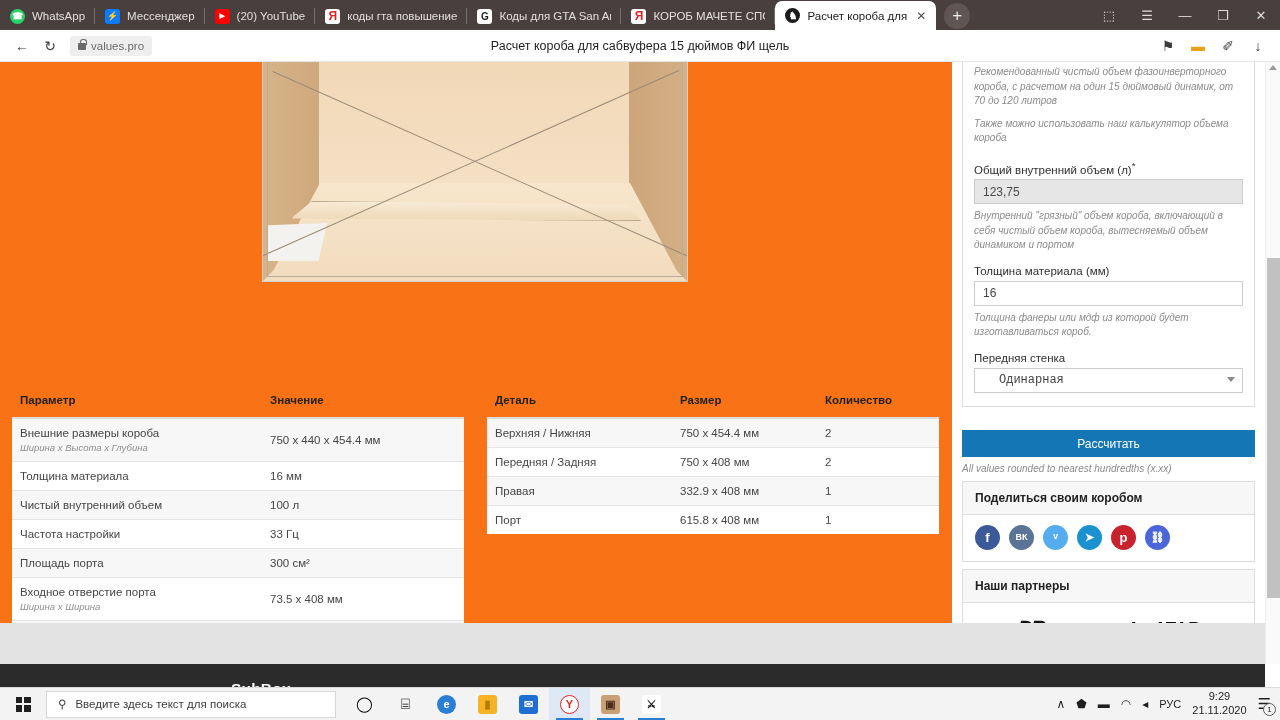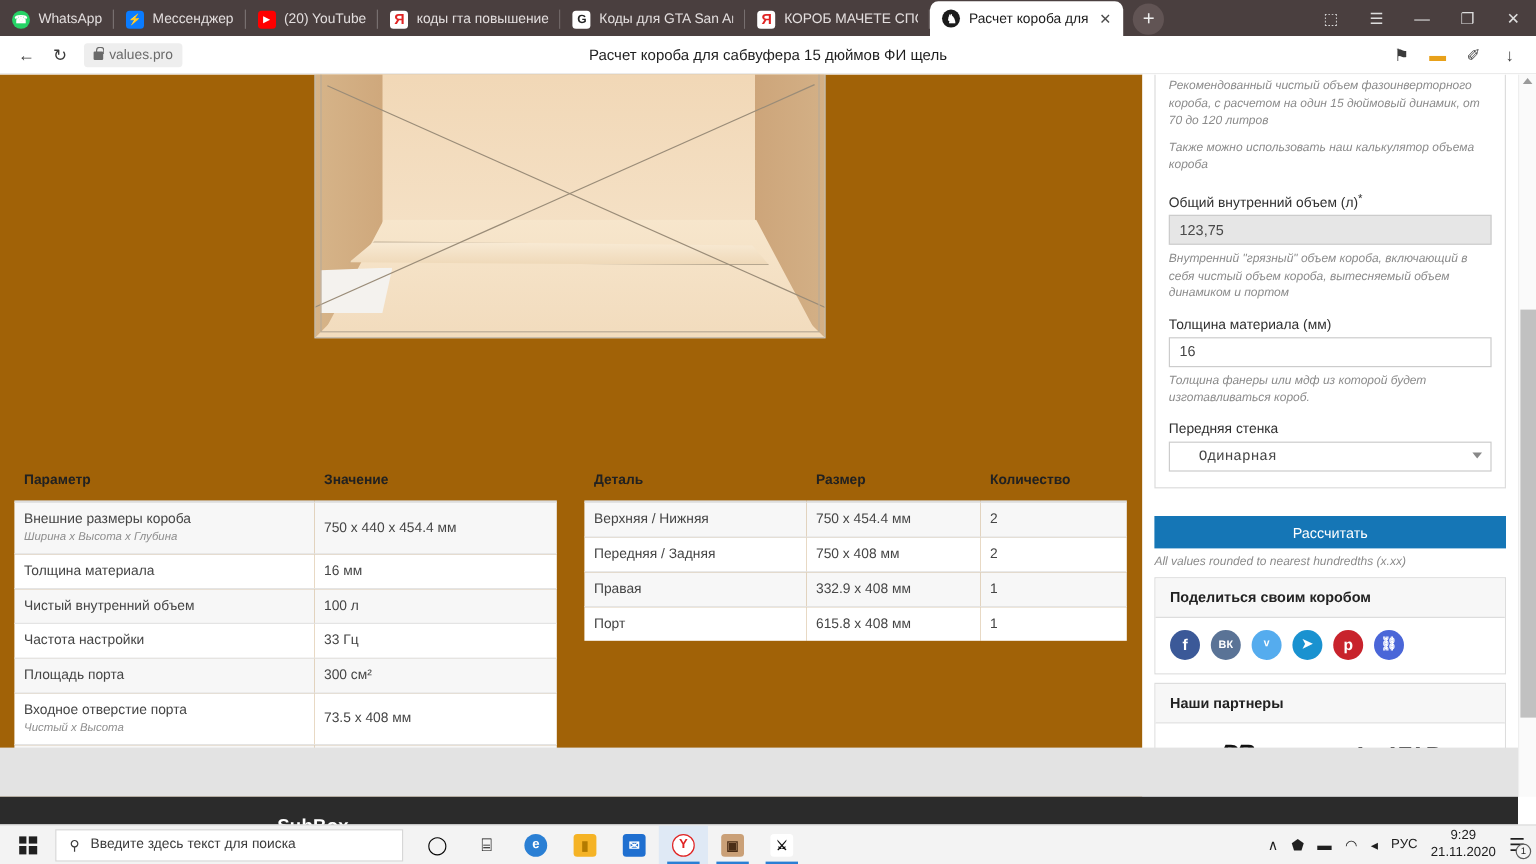--- a/index.html
+++ b/index.html
@@ -183,21 +183,21 @@
     width: 13px; height: 340px;
     background: #c1c1c1;
   }
 
   
   .content-area {
     position: absolute;
     left: 0; top: 0;
     width: 952px;
     height: 602px;
-    background: #a16207;
+    background: #f97316;
     overflow: hidden;
     padding-left: 32px;
   }
   .right-rail {
     position: absolute;
     left: 952px; top: 0;
     width: 313px;
     height: 602px;
     background: #ffffff;
     overflow: hidden;
@@ -651,21 +651,21 @@
           <td>Частота настройки</td>
           <td>33 Гц</td>
         </tr>
         <tr>
           <td>Площадь порта</td>
           <td>300 см²</td>
         </tr>
         <tr>
           <td>
             <span>Входное отверстие порта</span>
-            <span class="row-sub">Чистый x Высота</span>
+            <span class="row-sub">Ширина x Ширина</span>
           </td>
           <td>73.5 x 408 мм</td>
         </tr>
         <tr>
           <td>Длина порта</td>
           <td>615.8 мм</td>
         </tr>
       </tbody>
     </table>
 

